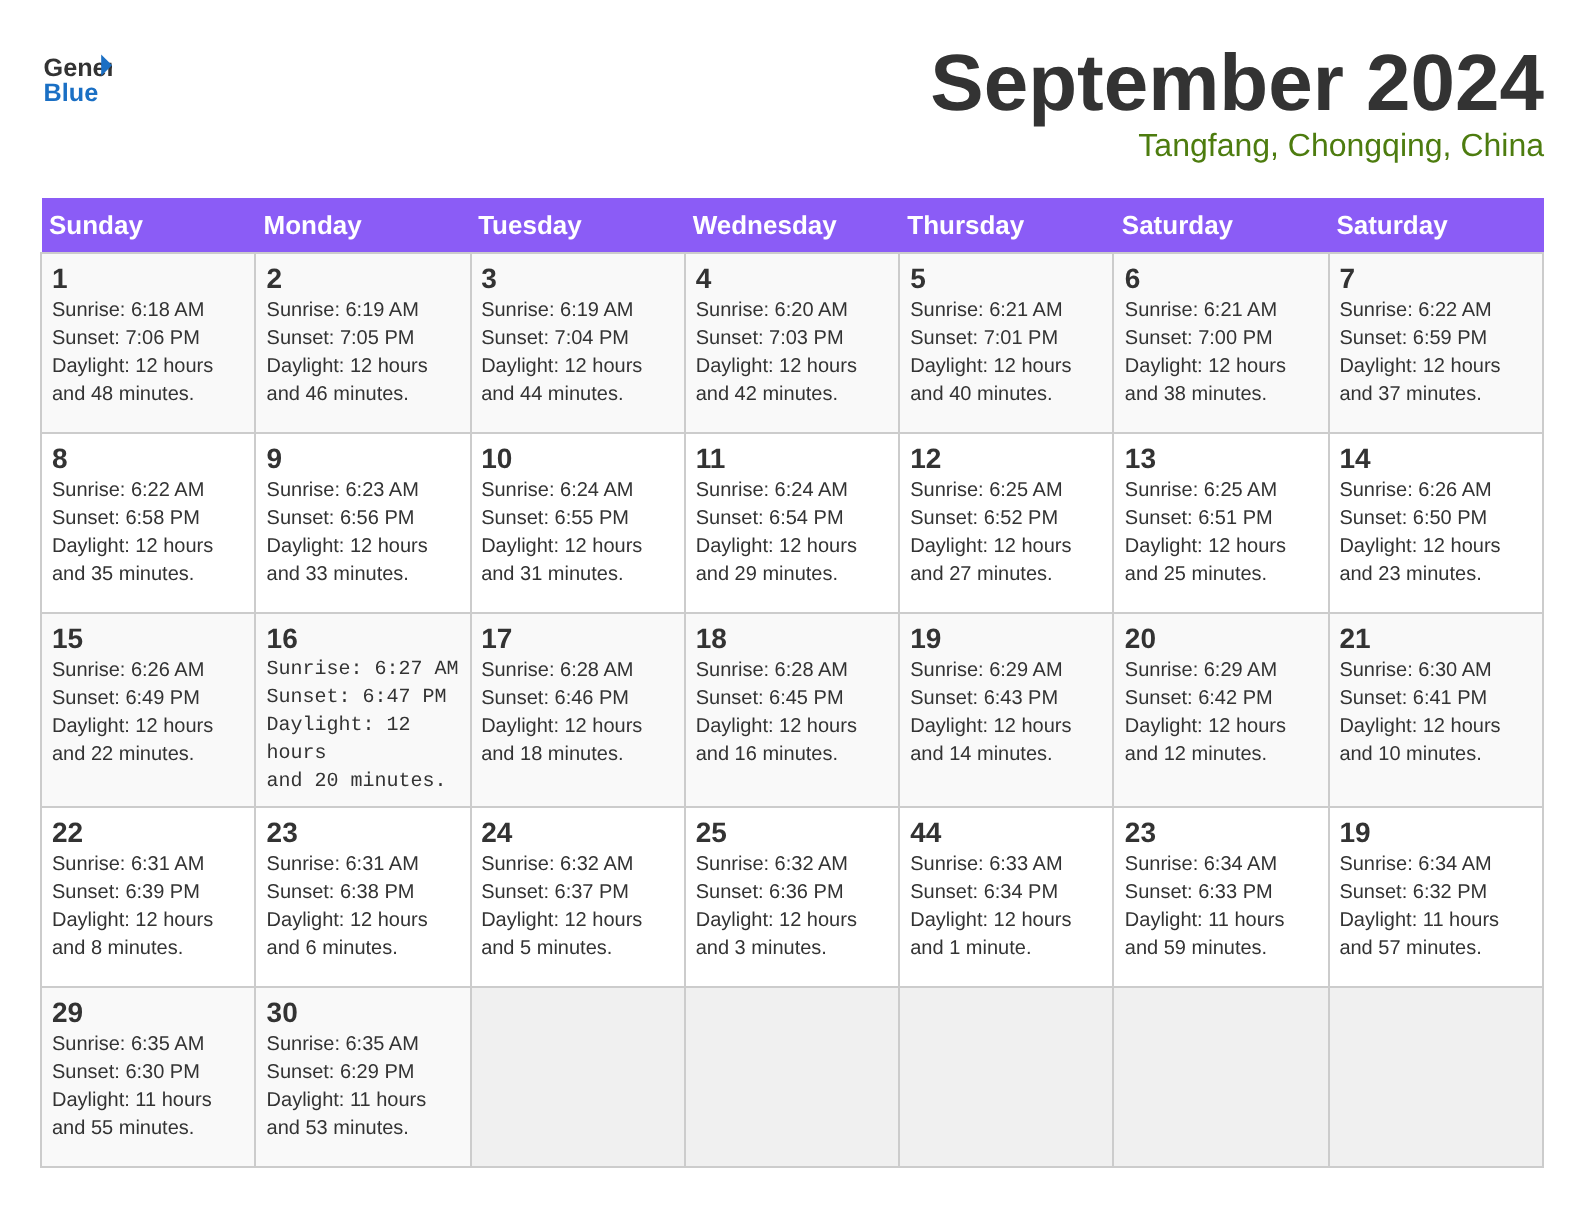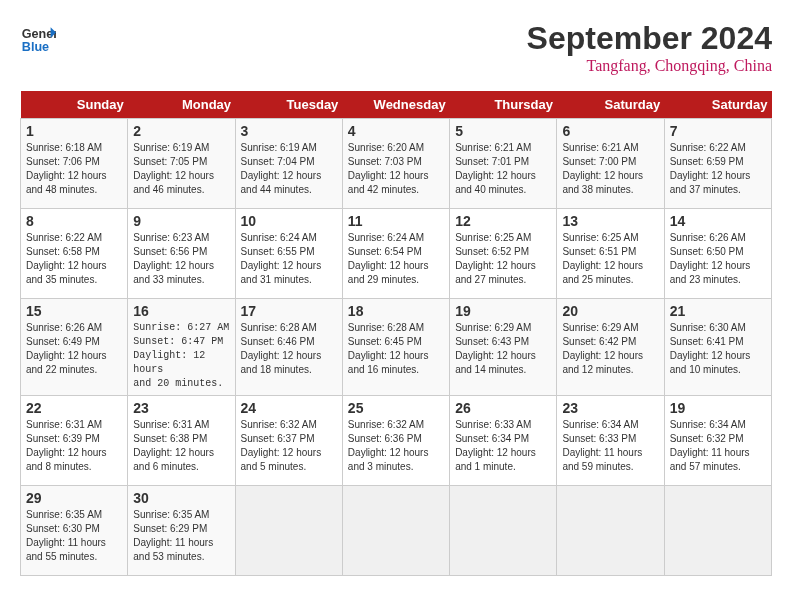--- a/index.html
+++ b/index.html
@@ -22,39 +22,38 @@
       gap: 4px;
     }
     .logo-icon {
       width: 36px;
       height: 36px;
     }
     .title-area {
       text-align: right;
     }
     .month-year {
-      font-size: 32px;
+      font-size: 40px;
       font-weight: bold;
       color: #333;
     }
     .location {
       font-size: 16px;
-      color: #be185d;
-      font-family: Liberation Serif, serif;
+      color: #4d7c0f;
     }
     table {
       width: 100%;
       border-collapse: collapse;
       font-size: 11px;
     }
     thead tr th {
-      background-color: #b91c1c;
+      background-color: #8b5cf6;
       color: #fff;
       padding: 6px 4px;
-      text-align: right;
+      text-align: left;
       font-size: 13px;
       font-weight: bold;
     }
     tbody tr td {
       border: 1px solid #ccc;
       vertical-align: top;
       padding: 4px 5px;
       width: 14.28%;
       height: 90px;
       color: #333;
@@ -284,21 +283,21 @@
 and 5 minutes.</div>
         </td>
         <td>
           <span class="day-num">25</span>
           <div class="day-info" style="white-space: pre-line;">Sunrise: 6:32 AM
 Sunset: 6:36 PM
 Daylight: 12 hours
 and 3 minutes.</div>
         </td>
         <td>
-          <span class="day-num">26</span>
+          <span class="day-num">44</span>
           <div class="day-info" style="white-space: pre-line;">Sunrise: 6:33 AM
 Sunset: 6:34 PM
 Daylight: 12 hours
 and 1 minute.</div>
         </td>
         <td>
           <span class="day-num">23</span>
           <div class="day-info" style="white-space: pre-line;">Sunrise: 6:34 AM
 Sunset: 6:33 PM
 Daylight: 11 hours

